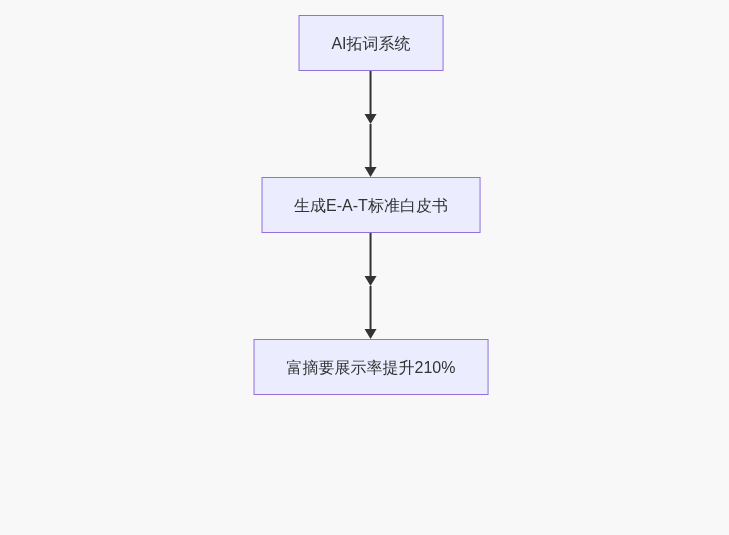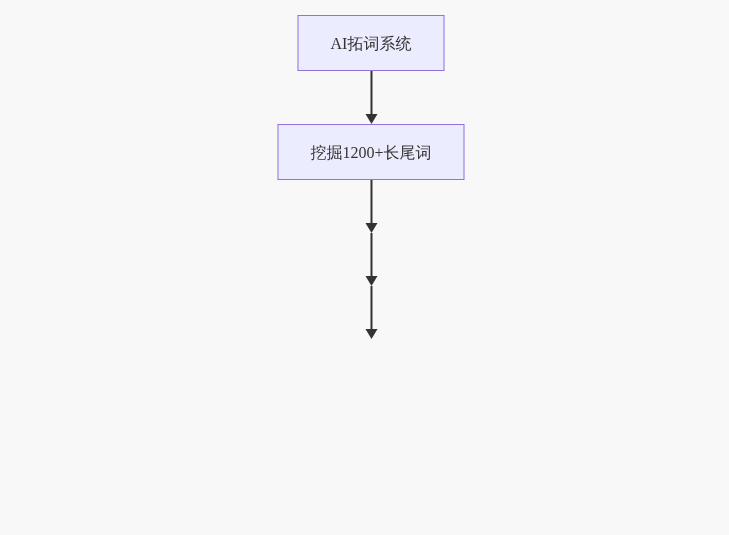--- a/index.html
+++ b/index.html
@@ -9,21 +9,20 @@
   body {
     font-family: "Liberation Sans", "DejaVu Sans", sans-serif;
     background: var(--background, #f8f8f8);
   }
   .canvas {
     position: relative;
     width: 729px;
     height: 535px;
     background: var(--background, #f8f8f8);
     overflow: hidden;
-    font-family: Liberation Serif, serif;
   }
   .flow {
     position: absolute;
     left: 371px;
     top: 15px;
     transform: translateX(-50%);
     display: flex;
     flex-direction: column;
     align-items: center;
   }
@@ -65,34 +64,35 @@
 <div class="canvas">
   <div class="flow">
 
     <div class="node">AI拓词系统</div>
 
     <div class="arrow">
       <div class="shaft"></div>
       <div class="head"></div>
     </div>
 
-    <div class="node">挖掘1200+长尾词</div>
+
+    <div class="arrow">
+      <div class="shaft"></div>
+      <div class="head"></div>
+    </div>
+
+    <div class="node">生成E-A-T标准白皮书</div>
 
     <div class="arrow">
       <div class="shaft"></div>
       <div class="head"></div>
     </div>
 
 
     <div class="arrow">
       <div class="shaft"></div>
       <div class="head"></div>
     </div>
 
-
-    <div class="arrow">
-      <div class="shaft"></div>
-      <div class="head"></div>
-    </div>
-
+    <div class="node">富摘要展示率提升210%</div>
 
   </div>
 </div>
 
 </body></html>

